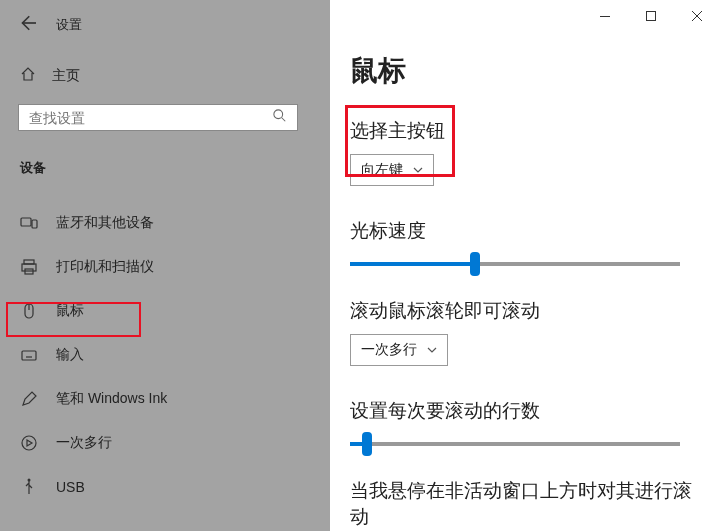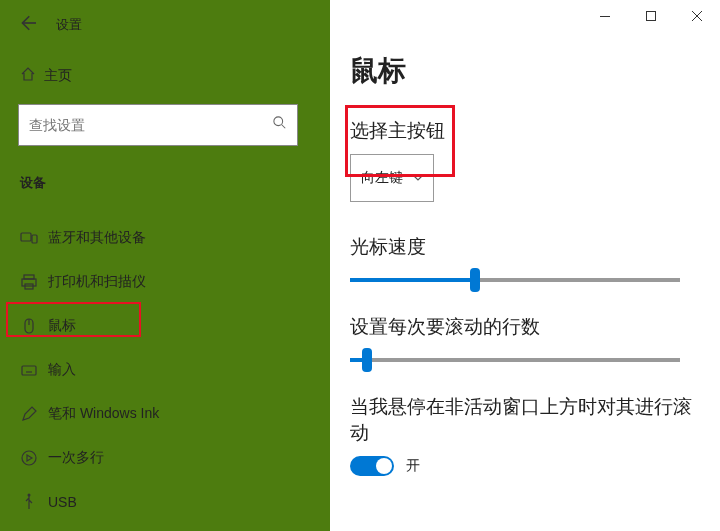--- a/index.html
+++ b/index.html
@@ -1,39 +1,39 @@
 <!DOCTYPE html>
 <html><head>
 <meta charset="utf-8">
 <style>
   * { box-sizing: border-box; margin: 0; padding: 0; font-family: "Microsoft YaHei", "Segoe UI", sans-serif; }
   body { width: 720px; height: 531px; display: flex; background: #fff; overflow: hidden; position: relative; }
-  .sidebar { width: 330px; height: 100%; background: #4d7c0f; padding: 14px 18px 8px 18px; }
+  .sidebar { width: 330px; height: 100%; background: #a3a3a3; padding: 14px 18px 8px 18px; }
   .main { flex: 1; height: 100%; background: #fff; padding: 0 20px; }
   .titlebar-controls { position: absolute; top: 0; right: 0; height: 32px; display: flex; }
   .titlebar-controls span { width: 46px; height: 32px; display: flex; align-items: center; justify-content: center; font-size: 12px; color: #333; }
   .app-title-row { display: flex; align-items: center; gap: 20px; margin-bottom: 30px; }
   .back-arrow { width: 18px; height: 18px; color: #333; }
   .app-title { font-size: 13px; font-weight: 400; color: #222; }
-  .home-row { display: flex; align-items: center; gap: 8px; margin-bottom: 18px; padding-left: 2px; }
+  .home-row { display: flex; align-items: center; gap: 16px; margin-bottom: 18px; padding-left: 2px; }
   .home-icon { width: 16px; height: 16px; color: #333; }
   .home-label { font-size: 14px; color: #222; }
-  .search-box { width: 280px; height: 42px; border: 1px solid #888; background: #fff; display: flex; align-items: center; padding: 0 10px; margin-bottom: 28px; }
+  .search-box { width: 280px; height: 27px; border: 1px solid #888; background: #fff; display: flex; align-items: center; padding: 0 10px; margin-bottom: 28px; }
   .search-box input { flex: 1; border: none; outline: none; font-size: 14px; background: transparent; color: #666; }
   .search-icon { width: 14px; height: 14px; color: #666; }
   .section-label { font-size: 13px; font-weight: 700; color: #222; margin-bottom: 24px; padding-left: 2px; }
-  .sidebar-item { display: flex; align-items: center; gap: 10px; height: 44px; padding-left: 2px; }
+  .sidebar-item { display: flex; align-items: center; gap: 18px; height: 44px; padding-left: 2px; }
   .sidebar-item .icon { width: 18px; height: 18px; color: #333; display: flex; align-items: center; justify-content: center; }
   .sidebar-item .label { font-size: 14px; color: #222; }
   .red-box-mouse { position: absolute; left: 6px; top: 302px; width: 135px; height: 35px; border: 2px solid #e81123; pointer-events: none; }
   .red-box-dropdown { position: absolute; left: 345px; top: 105px; width: 110px; height: 72px; border: 3px solid #e81123; pointer-events: none; }
 
   .page-title { font-size: 28px; font-weight: 600; color: #222; margin-top: 52px; margin-bottom: 28px; }
   .setting-label { font-size: 19px; color: #222; margin-bottom: 10px; }
-  .dropdown { display: inline-flex; align-items: center; height: 48px; border: 1px solid #999; padding: 0 10px; gap: 10px; font-size: 14px; color: #222; background: #fff; }
+  .dropdown { display: inline-flex; align-items: center; height: 32px; border: 1px solid #999; padding: 0 10px; gap: 10px; font-size: 14px; color: #222; background: #fff; }
   .chevron { width: 10px; height: 10px; }
   .setting-group { margin-bottom: 32px; }
 
   .slider-track { position: relative; width: 330px; height: 4px; background: #999; margin-top: 18px; }
   .slider-fill { position: absolute; left: 0; top: 0; height: 4px; background: #0078d4; }
   .slider-thumb { position: absolute; top: -10px; width: 10px; height: 24px; background: #0078d4; border-radius: 4px; }
 
   .toggle-row { display: flex; align-items: center; gap: 12px; margin-top: 10px; }
   .toggle { width: 44px; height: 20px; border-radius: 10px; background: #0078d4; position: relative; }
   .toggle::after { content: ""; position: absolute; right: 2px; top: 2px; width: 16px; height: 16px; border-radius: 50%; background: #fff; }
@@ -182,20 +182,31 @@
   </div>
 
   <div class="setting-group">
     <div class="setting-label">光标速度</div>
     <div class="slider-track">
       <div class="slider-fill" style="width:38%"></div>
       <div class="slider-thumb" style="left:calc(38% - 5px)"></div>
     </div>
   </div>
 
+  <div class="setting-group">
+    <div class="setting-label">滚动鼠标滚轮即可滚动</div>
+    <div class="dropdown">
+      <span>一次多行</span>
+      <span>
+        <svg class="chevron" viewBox="0 0 10 10">
+            <path d="M1 3 L5 7 L9 3" fill="none" stroke="#555" stroke-width="1.2"></path>
+          </svg>
+      </span>
+    </div>
+  </div>
 
   <div class="setting-group">
     <div class="setting-label">设置每次要滚动的行数</div>
     <div class="slider-track">
       <div class="slider-fill" style="width:5%"></div>
       <div class="slider-thumb" style="left:calc(5% - 5px)"></div>
     </div>
   </div>
 
   <div class="setting-group">

